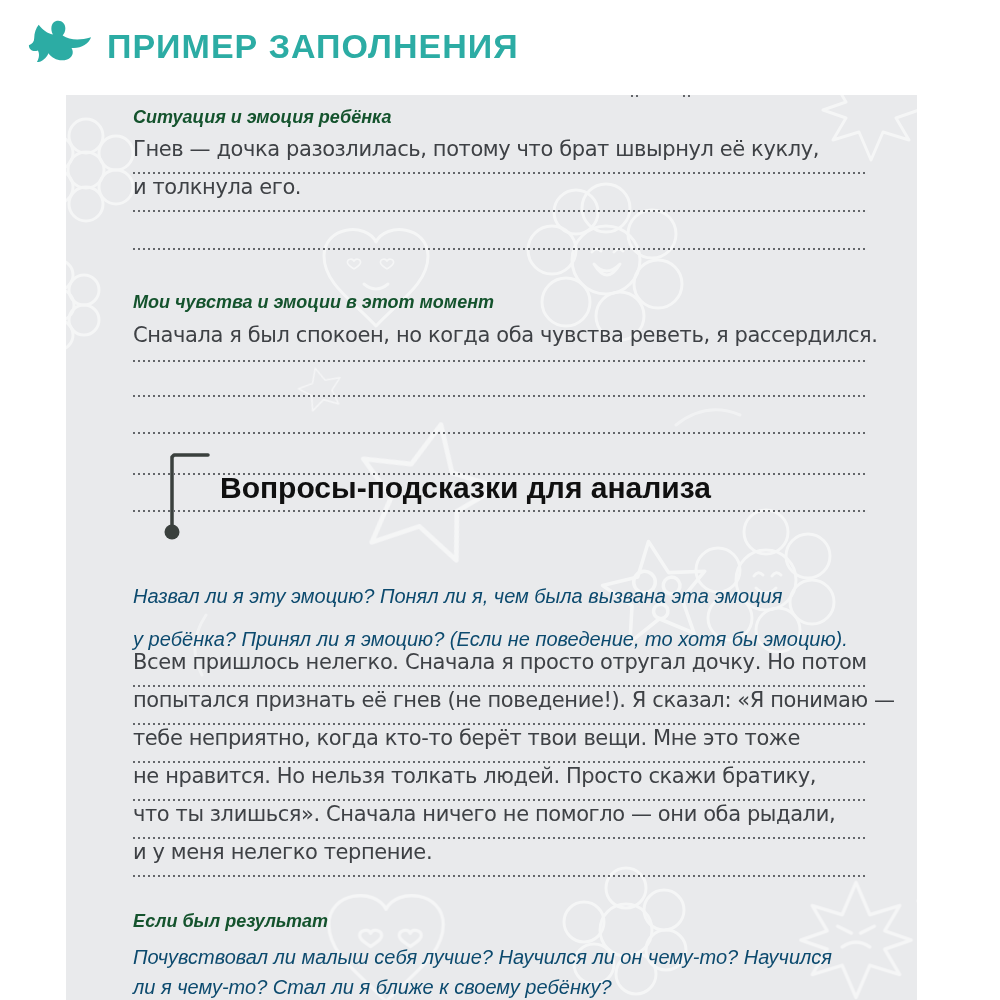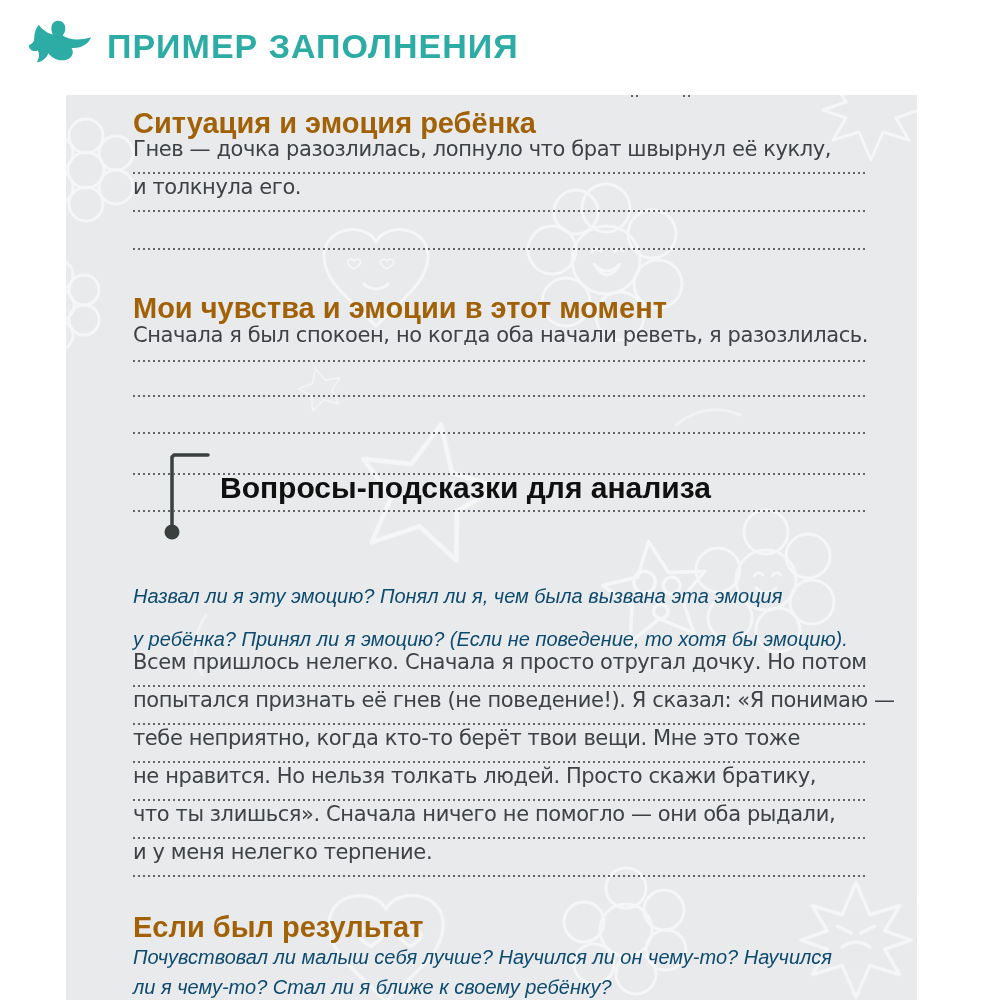--- a/index.html
+++ b/index.html
@@ -22,21 +22,21 @@
   
   .page {
     position:absolute; left:66px; top:95px; width:851px; height:905px;
     overflow:hidden;
   }
   .doodles { position:absolute; left:0; top:0; width:851px; height:905px; }
 
   .row { position:absolute; left:67px; width:733px; }
 
   .heading {
-    font-weight:bold; font-size:29px; color:#a16207;
+    font-style:italic; font-weight:bold; font-size:18px; color:#14532d;
     white-space:nowrap;
   }
   .hint {
     font-style:italic; font-weight:normal; font-size:20px; color:#0c4a6e;
     white-space:nowrap;
   }
   .hw {
     font-family:"DejaVu Sans", sans-serif; font-size:21px; color:#3E4145;
     letter-spacing:-0.4px; white-space:nowrap;
   }
@@ -181,28 +181,28 @@
 
         <path d="M610,330 q30,-24 64,-10" opacity="0.7"></path>
         <path d="M140,520 q-20,30 -4,60" opacity="0.7"></path>
       </g>
     </svg>
 
     <div class="dotline dotfrag" style="left:565px; top:0;"></div>
     <div class="dotline dotfrag" style="left:617px; top:0;"></div>
 
     <div class="row heading" style="top:12px">Ситуация и эмоция ребёнка</div>
-    <div class="row hw" style="top:42px">Гнев — дочка разозлилась, лопнуло что брат швырнул её куклу,</div>
+    <div class="row hw" style="top:42px">Гнев — дочка разозлилась, потому что брат швырнул её куклу,</div>
     <div class="dotline" style="top:77px"></div>
     <div class="row hw" style="top:80px">и толкнула его.</div>
     <div class="dotline" style="top:115px"></div>
     <div class="dotline" style="top:153px"></div>
 
     <div class="row heading" style="top:197px">Мои чувства и эмоции в этот момент</div>
-    <div class="row hw" style="top:228px">Сначала я был спокоен, но когда оба начали реветь, я разозлилась.</div>
+    <div class="row hw" style="top:228px">Сначала я был спокоен, но когда оба чувства реветь, я рассердился.</div>
     <div class="dotline" style="top:265px"></div>
     <div class="dotline" style="top:300px"></div>
     <div class="dotline" style="top:337px"></div>
 
     <svg class="callout-connector" viewBox="0 0 56 100" aria-hidden="true">
       <path d="M46 10 L12 10 L10 12 L10 86" fill="none" stroke="#3A403D" stroke-width="3.5" stroke-linecap="round" stroke-linejoin="round"></path>
       <circle cx="10" cy="87" r="7.5" fill="#3A403D"></circle>
     </svg>
     <div class="callout-label">Вопросы-подсказки для анализа</div>
     <div class="dotline" style="top:378px"></div>

